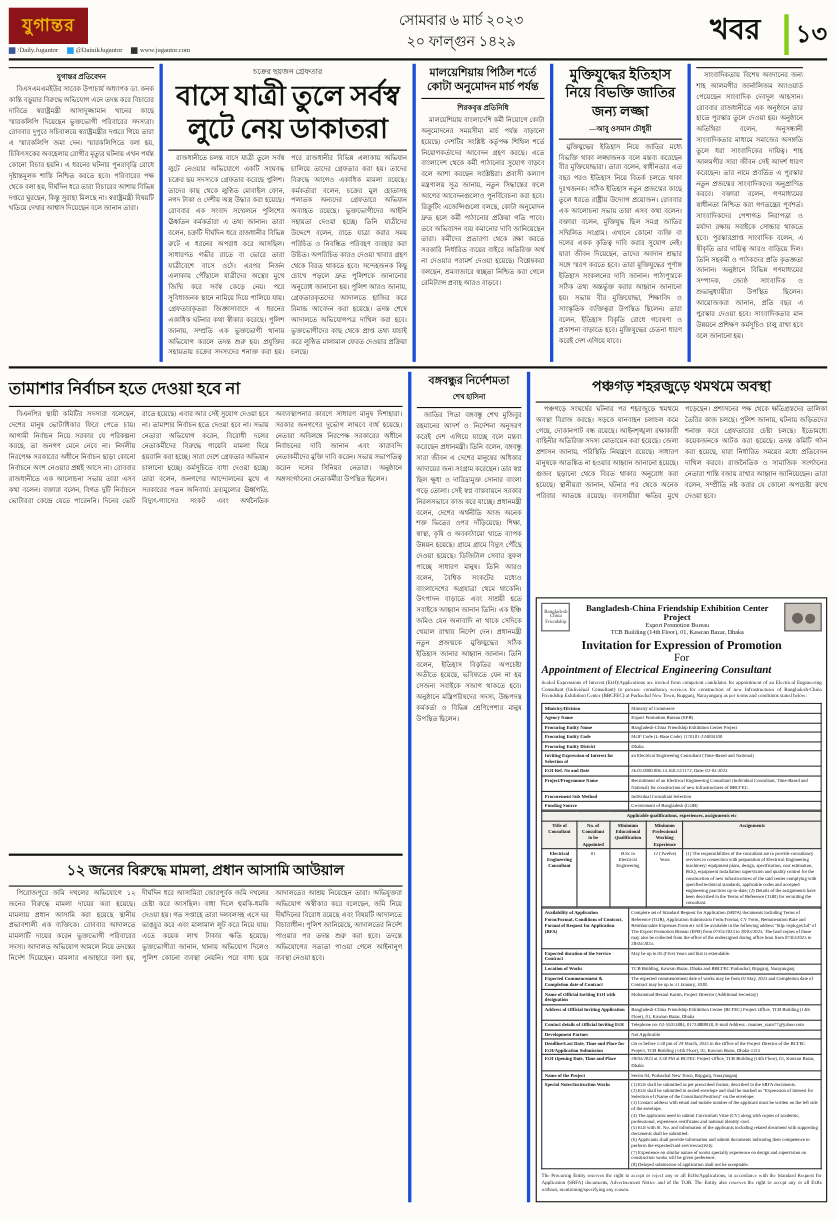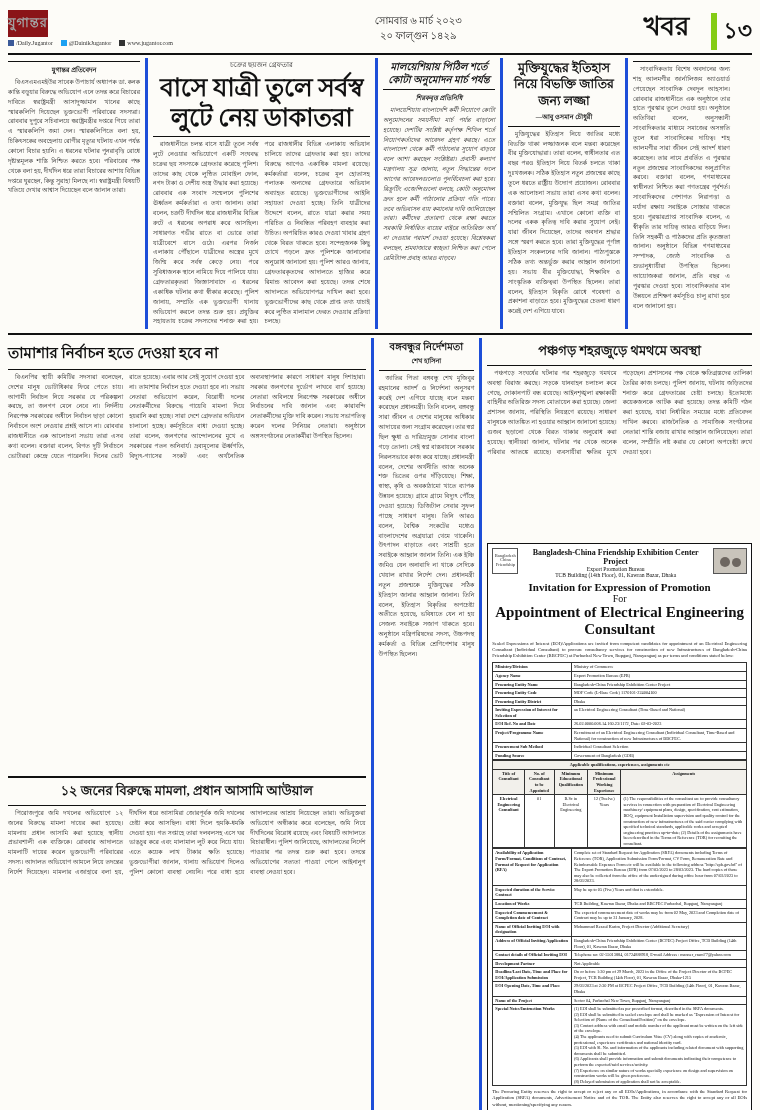--- a/index.html
+++ b/index.html
@@ -11,31 +11,31 @@
     color:#111;
     position:relative;
     overflow:hidden;
   }
   .page { width:760px; height:1110px; padding:6px 8px; position:relative; }
 
   
   .masthead { display:flex; align-items:center; justify-content:space-between;
               border-bottom:2px solid #111; padding-bottom:3px; margin-bottom:3px; }
   .mast-left { display:flex; flex-direction:column; align-items:flex-start; }
-  .logo-box { background:#8a1418; color:#a3a3a3; font-family:"Liberation Sans",sans-serif;
-              font-weight:bold; font-size:13px; padding:3px 0; letter-spacing:1px; }
+  .logo-box { background:#8a1418; color:#eab308; font-family:"Liberation Sans",sans-serif;
+              font-weight:bold; font-size:16px; padding:3px 12px; letter-spacing:1px; }
   .social { display:flex; gap:8px; margin-top:3px; font-size:6px; color:#333; }
   .social span { display:flex; align-items:center; gap:2px; }
   .sq { width:6px; height:6px; background:#333; display:inline-block; }
   .sq.fb { background:#3b5998; }
   .sq.tw { background:#1da1f2; }
-  .mast-center { text-align:center; font-size:10px; line-height:1.5;margin-left:20px; }
+  .mast-center { text-align:center; font-size:13px; line-height:1.5;margin-left:20px; }
   .mast-right { display:flex; align-items:flex-end; gap:22px; }
   .khobor { font-size:26px; font-weight:bold; font-family:"Liberation Serif",serif; }
-  .pageno { font-size:22px; font-weight:bold; border-left:6px solid #84cc16; padding-left:6px; }
+  .pageno { font-size:22px; font-weight:bold; border-left:4px solid #84cc16; padding-left:6px; }
 
   
   .cols { display:flex; gap:5px; }
   .col { position:relative; }
   .c1 { width:132px; }
   .c2 { width:225px; }
   .c3 { width:105px; }
   .c4 { width:120px; }
   .vline { border-left:3px solid #1d4ed8; }
 
@@ -70,21 +70,21 @@
   .notice-title .t2 { font-size:5.6px; }
   .notice-title .t3 { font-size:5.6px; }
   .photo { width:34px; height:26px; background:#c9c4bb; border:1px solid #555; flex:none;
            position:relative; overflow:hidden; }
   .photo:after { content:""; position:absolute; left:6px; top:8px; width:10px; height:10px;
                  border-radius:50%; background:#6d6660; }
   .photo:before { content:""; position:absolute; right:5px; top:9px; width:9px; height:9px;
                  border-radius:50%; background:#6d6660; }
   .inv1 { text-align:center; font-size:11px; font-weight:bold; margin:3px 0 0; }
   .inv2 { text-align:center; font-size:10px; margin:0; }
-  .inv3 { text-align:center; font-size:15px; font-weight:bold; margin:0 0 3px; }
+  .inv3 { text-align:left; font-size:10px; font-weight:bold; margin:0 0 3px;font-style:italic; }
   .notice-para { font-size:4.6px; line-height:1.35; text-align:justify; margin:0 0 3px; }
 
   table.nt { width:100%; border-collapse:collapse; font-size:4.3px; line-height:1.3; }
   table.nt td, table.nt th { border:0.6px solid #333; padding:1px 2px; vertical-align:top; }
   table.nt th { font-weight:bold; text-align:center; background:#f2f0eb; }
   table.nt td.lbl { width:31%; font-weight:bold; }
   .center { text-align:center; }
   .bold { font-weight:bold; }
 </style>
 </head>
@@ -132,21 +132,21 @@
 
     <div class="col c2 vline" style="padding-left:5px;">
       <div class="kicker">চক্রের ছয়জন গ্রেফতার</div>
       <h1 class="lead">বাসে যাত্রী তুলে সর্বস্ব লুটে নেয় ডাকাতরা</h1>
       <div class="rule"></div>
       <div class="bn twocol">
           <p>রাজধানীতে চলন্ত বাসে যাত্রী তুলে সর্বস্ব লুটে নেওয়ার অভিযোগে একটি সংঘবদ্ধ চক্রের ছয় সদস্যকে গ্রেফতার করেছে পুলিশ। তাদের কাছ থেকে লুণ্ঠিত মোবাইল ফোন, নগদ টাকা ও দেশীয় অস্ত্র উদ্ধার করা হয়েছে। রোববার এক সংবাদ সম্মেলনে পুলিশের ঊর্ধ্বতন কর্মকর্তারা এ তথ্য জানান। তারা বলেন, চক্রটি দীর্ঘদিন ধরে রাজধানীর বিভিন্ন রুটে এ ধরনের অপরাধ করে আসছিল। সাধারণত গভীর রাতে বা ভোরে তারা যাত্রীবেশে বাসে ওঠে। এরপর নির্জন এলাকায় পৌঁছালে যাত্রীদের অস্ত্রের মুখে জিম্মি করে সর্বস্ব কেড়ে নেয়। পরে সুবিধাজনক স্থানে নামিয়ে দিয়ে পালিয়ে যায়। গ্রেফতারকৃতরা জিজ্ঞাসাবাদে এ ধরনের একাধিক ঘটনার কথা স্বীকার করেছে। পুলিশ জানায়, সম্প্রতি এক ভুক্তভোগী থানায় অভিযোগ করলে তদন্ত শুরু হয়। প্রযুক্তির সহায়তায় চক্রের সদস্যদের শনাক্ত করা হয়। পরে রাজধানীর বিভিন্ন এলাকায় অভিযান চালিয়ে তাদের গ্রেফতার করা হয়। তাদের বিরুদ্ধে আগেও একাধিক মামলা রয়েছে। কর্মকর্তারা বলেন, চক্রের মূল হোতাসহ পলাতক অন্যদের গ্রেফতারে অভিযান অব্যাহত রয়েছে। ভুক্তভোগীদের আইনি সহায়তা দেওয়া হচ্ছে। তিনি যাত্রীদের উদ্দেশে বলেন, রাতে যাত্রা করার সময় পরিচিত ও নিবন্ধিত পরিবহণ ব্যবহার করা উচিত। অপরিচিত কারও দেওয়া খাবার গ্রহণ থেকে বিরত থাকতে হবে। সন্দেহজনক কিছু চোখে পড়লে দ্রুত পুলিশকে জানানোর অনুরোধ জানানো হয়। পুলিশ আরও জানায়, গ্রেফতারকৃতদের আদালতে হাজির করে রিমান্ড আবেদন করা হয়েছে। তদন্ত শেষে আদালতে অভিযোগপত্র দাখিল করা হবে। ভুক্তভোগীদের কাছ থেকে প্রাপ্ত তথ্য যাচাই করে লুণ্ঠিত মালামাল ফেরত দেওয়ার প্রক্রিয়া চলছে।</p>
         </div>
     </div>
 
-    <div class="col c4 vline" style="padding-left:5px;font-style:italic;">
+    <div class="col c4 vline" style="padding-left:5px;">
       <h3 class="hd-s">মালয়েশিয়ায় পিঠিল শর্তে কোটা অনুমোদন মার্চ পর্যন্ত</h3>
       <div class="rule"></div>
       <div class="byline">শিরকবৃত্ত প্রতিনিধি</div>
       <div class="bn">
           <p>মালয়েশিয়ায় বাংলাদেশি কর্মী নিয়োগে কোটা অনুমোদনের সময়সীমা মার্চ পর্যন্ত বাড়ানো হয়েছে। দেশটির সংশ্লিষ্ট কর্তৃপক্ষ শিথিল শর্তে নিয়োগকর্তাদের আবেদন গ্রহণ করছে। এতে বাংলাদেশ থেকে কর্মী পাঠানোর সুযোগ বাড়বে বলে আশা করছেন সংশ্লিষ্টরা। প্রবাসী কল্যাণ মন্ত্রণালয় সূত্র জানায়, নতুন সিদ্ধান্তের ফলে আগের আবেদনগুলোও পুনর্বিবেচনা করা হবে। রিক্রুটিং এজেন্সিগুলো বলছে, কোটা অনুমোদন দ্রুত হলে কর্মী পাঠানোর প্রক্রিয়া গতি পাবে। তবে অভিবাসন ব্যয় কমানোর দাবি জানিয়েছেন তারা। কর্মীদের প্রতারণা থেকে রক্ষা করতে সরকারি নির্ধারিত ব্যয়ের বাইরে অতিরিক্ত অর্থ না দেওয়ার পরামর্শ দেওয়া হয়েছে। বিশ্লেষকরা বলছেন, শ্রমবাজারে স্বচ্ছতা নিশ্চিত করা গেলে রেমিট্যান্স প্রবাহ আরও বাড়বে।</p>
         </div>
     </div>
 
     <div class="col c4 vline" style="padding-left:5px;">
       <h2 class="hd">মুক্তিযুদ্ধের ইতিহাস নিয়ে বিভক্তি জাতির জন্য লজ্জা</h2>

